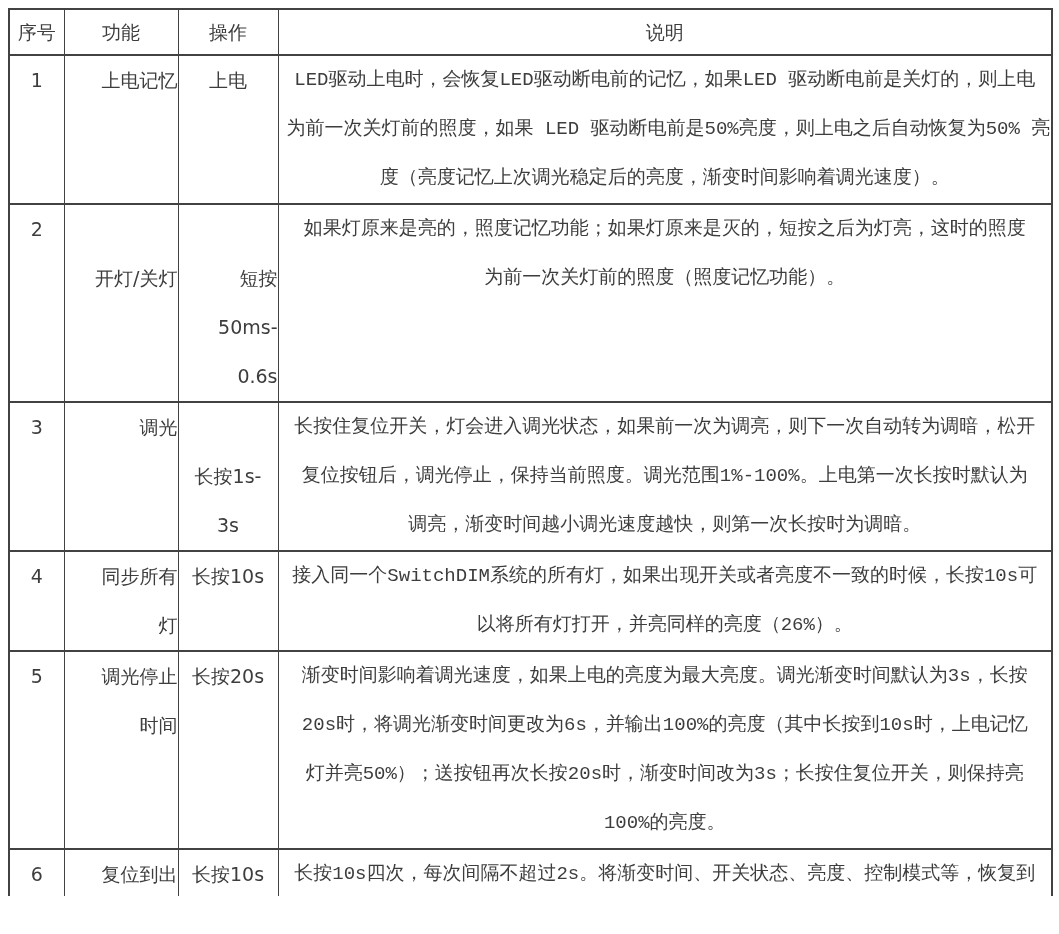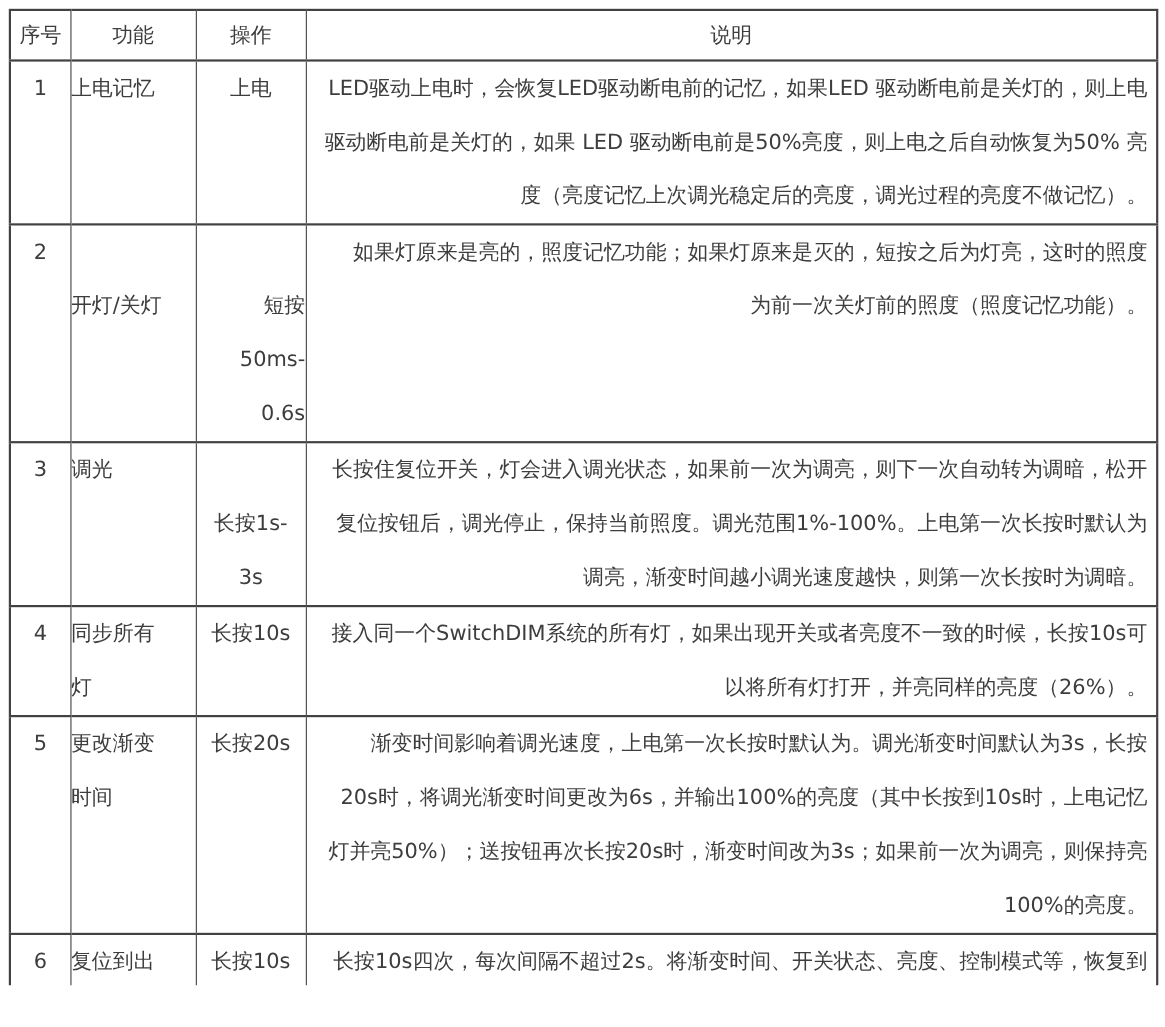--- a/index.html
+++ b/index.html
@@ -43,25 +43,25 @@
     white-space: nowrap;
     overflow: hidden;
   }
   td .ln {
     height: 49px;
     line-height: 49px;
     white-space: nowrap;
     overflow: hidden;
   }
   td.c-num  { text-align: center; }
-  td.c-func { text-align: left; }
+  td.c-func { text-align: right; }
   td.c-op   { text-align: center; }
   td.c-op.align-left { text-align: right; }
   td.c-op.align-left .ln { padding-left: 8px; }
-  td.c-desc { text-align: right; }
+  td.c-desc { text-align: center; font-family: Liberation Mono, monospace; }
   td.c-desc .ln { padding: 0 8px; }
 </style>
 </head>
 <body>
 
 <div class="page">
   <table class="spec">
     <colgroup>
       <col class="c1">
         <col class="c2">
@@ -82,22 +82,22 @@
             <div class="ln">1</div>
           </td>
         <td class="c-func">
             <div class="ln">上电记忆</div>
           </td>
         <td class="c-op">
             <div class="ln">上电</div>
           </td>
         <td class="c-desc">
             <div class="ln">LED驱动上电时，会恢复LED驱动断电前的记忆，如果LED 驱动断电前是关灯的，则上电</div>
-            <div class="ln">驱动断电前是关灯的，如果 LED 驱动断电前是50%亮度，则上电之后自动恢复为50% 亮</div>
-            <div class="ln">度（亮度记忆上次调光稳定后的亮度，调光过程的亮度不做记忆）。</div>
+            <div class="ln">为前一次关灯前的照度，如果 LED 驱动断电前是50%亮度，则上电之后自动恢复为50% 亮</div>
+            <div class="ln">度（亮度记忆上次调光稳定后的亮度，渐变时间影响着调光速度）。</div>
           </td>
       </tr>
       <tr>
         <td class="c-num">
             <div class="ln">2</div>
           </td>
         <td class="c-func">
             <div class="ln"></div>
             <div class="ln">开灯/关灯</div>
           </td>
@@ -144,30 +144,30 @@
         <td class="c-desc">
             <div class="ln">接入同一个SwitchDIM系统的所有灯，如果出现开关或者亮度不一致的时候，长按10s可</div>
             <div class="ln">以将所有灯打开，并亮同样的亮度（26%）。</div>
           </td>
       </tr>
       <tr>
         <td class="c-num">
             <div class="ln">5</div>
           </td>
         <td class="c-func">
-            <div class="ln">更改渐变</div>
+            <div class="ln">调光停止</div>
             <div class="ln">时间</div>
           </td>
         <td class="c-op">
             <div class="ln">长按20s</div>
           </td>
         <td class="c-desc">
-            <div class="ln">渐变时间影响着调光速度，上电第一次长按时默认为。调光渐变时间默认为3s，长按</div>
+            <div class="ln">渐变时间影响着调光速度，如果上电的亮度为最大亮度。调光渐变时间默认为3s，长按</div>
             <div class="ln">20s时，将调光渐变时间更改为6s，并输出100%的亮度（其中长按到10s时，上电记忆</div>
-            <div class="ln">灯并亮50%）；送按钮再次长按20s时，渐变时间改为3s；如果前一次为调亮，则保持亮</div>
+            <div class="ln">灯并亮50%）；送按钮再次长按20s时，渐变时间改为3s；长按住复位开关，则保持亮</div>
             <div class="ln">100%的亮度。</div>
           </td>
       </tr>
       <tr>
         <td class="c-num">
             <div class="ln">6</div>
           </td>
         <td class="c-func">
             <div class="ln">复位到出</div>
             <div class="ln">厂设置</div>

